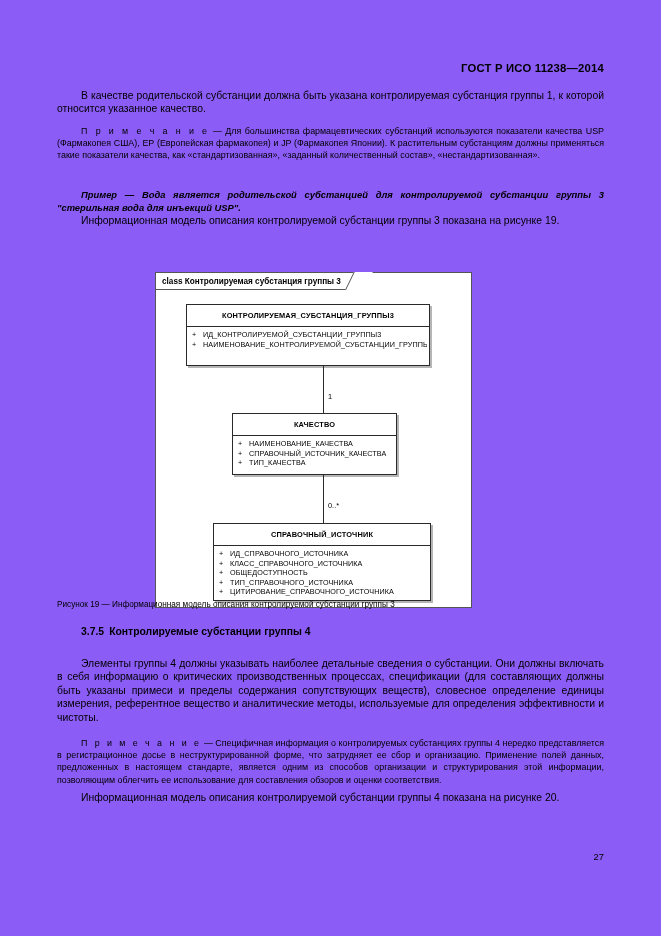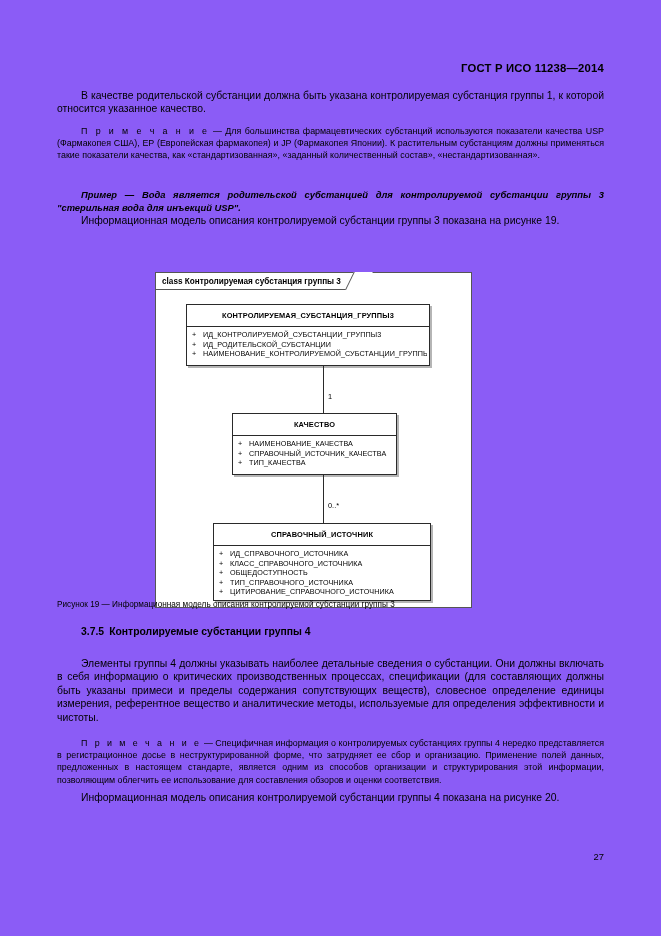--- a/index.html
+++ b/index.html
@@ -192,21 +192,20 @@
       <div class="uml-frame">
 
         <div class="frame-tab">
           <span class="tabtext">class Контролируемая субстанция группы 3</span>
         </div>
 
         <div class="uml-class" style="left:30px;top:31px;width:244px;height:62px;">
           <div class="uml-title">КОНТРОЛИРУЕМАЯ_СУБСТАНЦИЯ_ГРУППЫ3</div>
           <div class="uml-attrs">
             <div class="attr"><span class="plus">+</span><span>ИД_КОНТРОЛИРУЕМОЙ_СУБСТАНЦИИ_ГРУППЫ3</span></div>
-            <div class="attr"><span class="plus">+</span><span>ИД_РОДИТЕЛЬСКОЙ_СУБСТАНЦИИ</span></div>
             <div class="attr"><span class="plus">+</span><span>НАИМЕНОВАНИЕ_КОНТРОЛИРУЕМОЙ_СУБСТАНЦИИ_ГРУППЫ3</span></div>
           </div>
         </div>
 
         <div class="conn" style="left:167px;top:93px;height:47px;"></div>
         <div class="mult" style="left:172px;top:119px;">1</div>
 
         <div class="uml-class" style="left:76px;top:140px;width:165px;height:62px;">
           <div class="uml-title">КАЧЕСТВО</div>
           <div class="uml-attrs">

